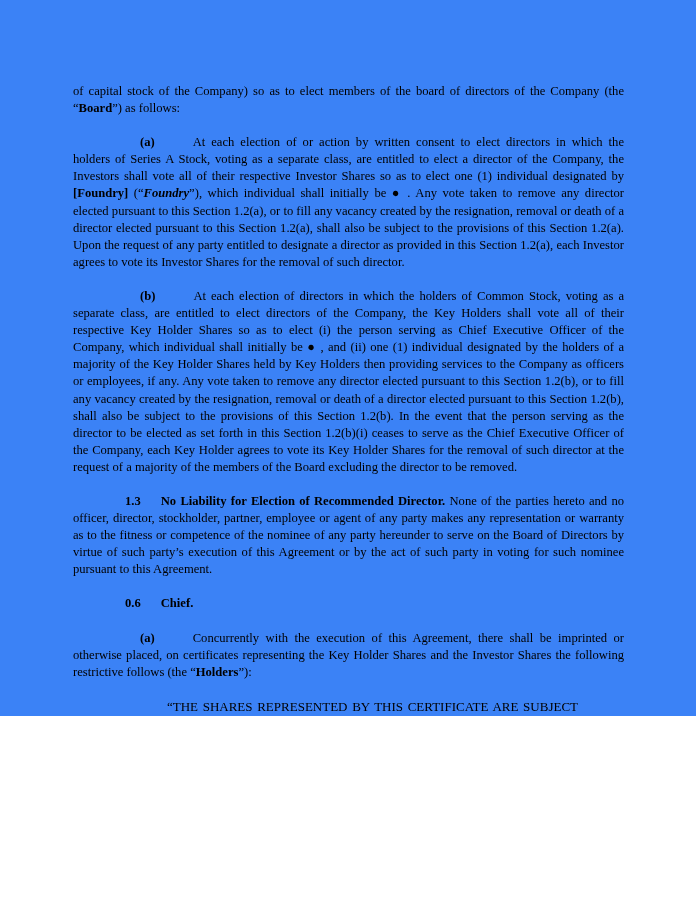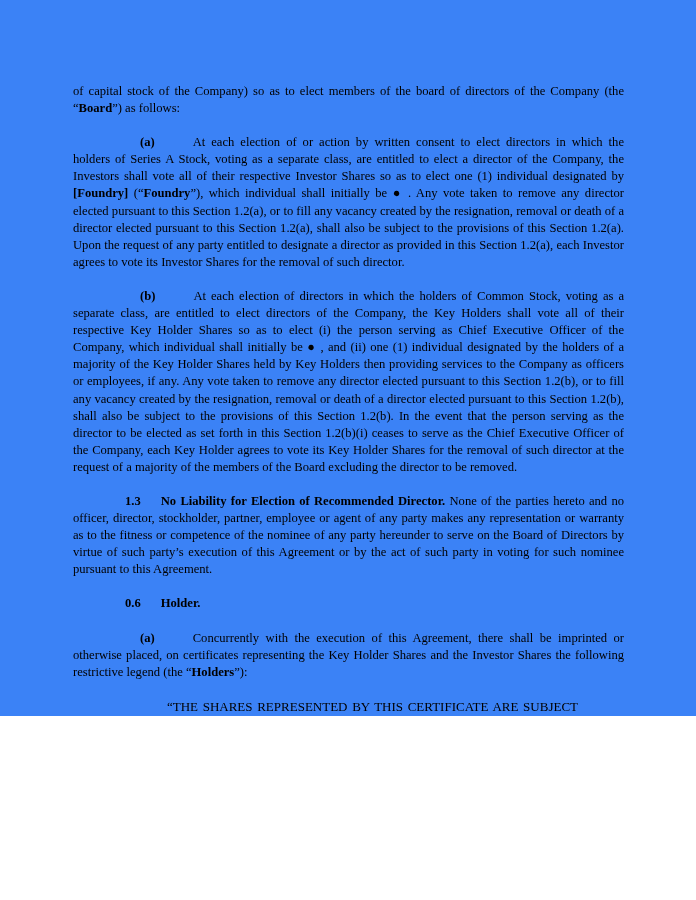--- a/index.html
+++ b/index.html
@@ -52,21 +52,21 @@
   
   .tabsp { display: inline-block; width: 38px; }
 
   
   .tabsp-sec { display: inline-block; width: 20px; }
 
   
   .indent-sec { text-indent: 52px; }
 
   b, strong { font-weight: bold; }
-  .bi { font-weight: bold; }
+  .bi { font-weight: bold; font-style: italic; }
 
   
   .legend-block {
     margin: 17px 0 0 0;
     padding: 0;
     width: 411px;
     margin-left: 94px;   
     text-align: justify;
     text-justify: inter-word;
     font-size: 13px;
@@ -104,23 +104,23 @@
   <div id="body-col">
 
     <p class="para"><span>of capital stock of the Company) so as to elect members of the board of directors of the Company (the “</span><b>Board</b><span>”) as follows:</span></p>
 
     <p class="para gap-before indent-a"><b>(a)</b><span class="tabsp"></span><span>At each election of or action by written consent to elect directors in which the holders of Series A Stock, voting as a separate class, are entitled to elect a director of the Company, the Investors shall vote all of their respective Investor Shares so as to elect one (1) individual designated by </span><b>[Foundry]</b><span> (“</span><span class="bi">Foundry</span><span>”), which individual shall initially be </span><span class="bullet">●</span><span> .  Any vote taken to remove any director elected pursuant to this Section 1.2(a), or to fill any vacancy created by the resignation, removal or death of a director elected pursuant to this Section 1.2(a), shall also be subject to the provisions of this Section 1.2(a).   Upon the request of any party entitled to designate a director as provided in this Section 1.2(a), each Investor agrees to vote its Investor Shares for the removal of such director.</span></p>
 
     <p class="para gap-before indent-a"><b>(b)</b><span class="tabsp"></span><span>At each election of directors in which the holders of Common Stock, voting as a separate class, are entitled to elect directors of the Company, the Key Holders shall vote all of their respective Key Holder Shares so as to elect (i) the person serving as Chief Executive Officer of the Company, which individual shall initially be </span><span class="bullet">●</span><span> , and (ii) one (1) individual designated by the holders of a majority of the  Key Holder Shares held by Key Holders then providing services to the Company as officers or employees, if any.   Any vote taken to remove any director elected pursuant to this Section 1.2(b), or to fill any vacancy created by the resignation, removal or death of a director elected pursuant to this Section 1.2(b), shall also be subject to the provisions of this Section 1.2(b).  In the event that the person serving as the director to be elected as set forth in this Section 1.2(b)(i) ceases to serve as the Chief Executive Officer of the Company, each  Key Holder agrees to vote its Key Holder Shares for the removal of such director at the request of a majority of the members of the Board excluding the director to be removed.</span></p>
 
     <p class="para gap-before indent-sec"><b>1.3</b><span class="tabsp-sec"></span><b>No Liability for Election of Recommended Director.</b><span>  None of the parties hereto and no officer, director, stockholder, partner, employee or agent of any party makes any representation or warranty as to the fitness or competence of the nominee of any party hereunder to serve on the Board of Directors by virtue of such party’s execution of this Agreement or by the act of such party in voting for such nominee pursuant to this Agreement.</span></p>
 
-    <p class="para gap-before indent-sec"><b>0.6</b><span class="tabsp-sec"></span><b>Holder.</b></p>
+    <p class="para gap-before indent-sec"><b>0.6</b><span class="tabsp-sec"></span><b>Chief.</b></p>
 
-    <p class="para gap-before indent-a"><b>(a)</b><span class="tabsp"></span><span>Concurrently with the execution of this Agreement, there shall be imprinted or otherwise placed, on certificates representing the Key Holder Shares and the Investor Shares the following restrictive legend (the “</span><b>Holders</b><span>”):</span></p>
+    <p class="para gap-before indent-a"><b>(a)</b><span class="tabsp"></span><span>Concurrently with the execution of this Agreement, there shall be imprinted or otherwise placed, on certificates representing the Key Holder Shares and the Investor Shares the following restrictive follows (the “</span><b>Holders</b><span>”):</span></p>
 
     <p class="legend-block">“THE SHARES REPRESENTED BY THIS CERTIFICATE ARE SUBJECT TO THE TERMS AND CONDITIONS OF A VOTING AGREEMENT WHICH PLACES CERTAIN RESTRICTIONS ON THE VOTING OF THE SHARES REPRESENTED HEREBY.  ANY PERSON ACCEPTING ANY INTEREST IN SUCH SHARES SHALL BE DEEMED TO AGREE TO AND SHALL BECOME BOUND BY ALL THE PROVISIONS OF SUCH AGREEMENT.  A COPY OF SUCH VOTING AGREEMENT WILL BE FURNISHED TO THE RECORD HOLDER OF THIS CERTIFICATE WITHOUT CHARGE UPON WRITTEN REQUEST TO THE COMPANY AT ITS PRINCIPAL PLACE OF BUSINESS.”</p>
 
     <p class="para gap-before indent-a"><b>(b)</b><span class="tabsp"></span><span>The Company agrees that, during the term of this Agreement, it will not remove, and will not permit to be removed (upon registration of transfer, reissuance of otherwise), the Legend from any such certificate and will place or cause to be placed the Legend on any new certificate issued to</span></p>
 
   </div>
 
   <div id="page-number">2.</div>
 
   <div id="footer-stamp">317960 v3/CO</div>

